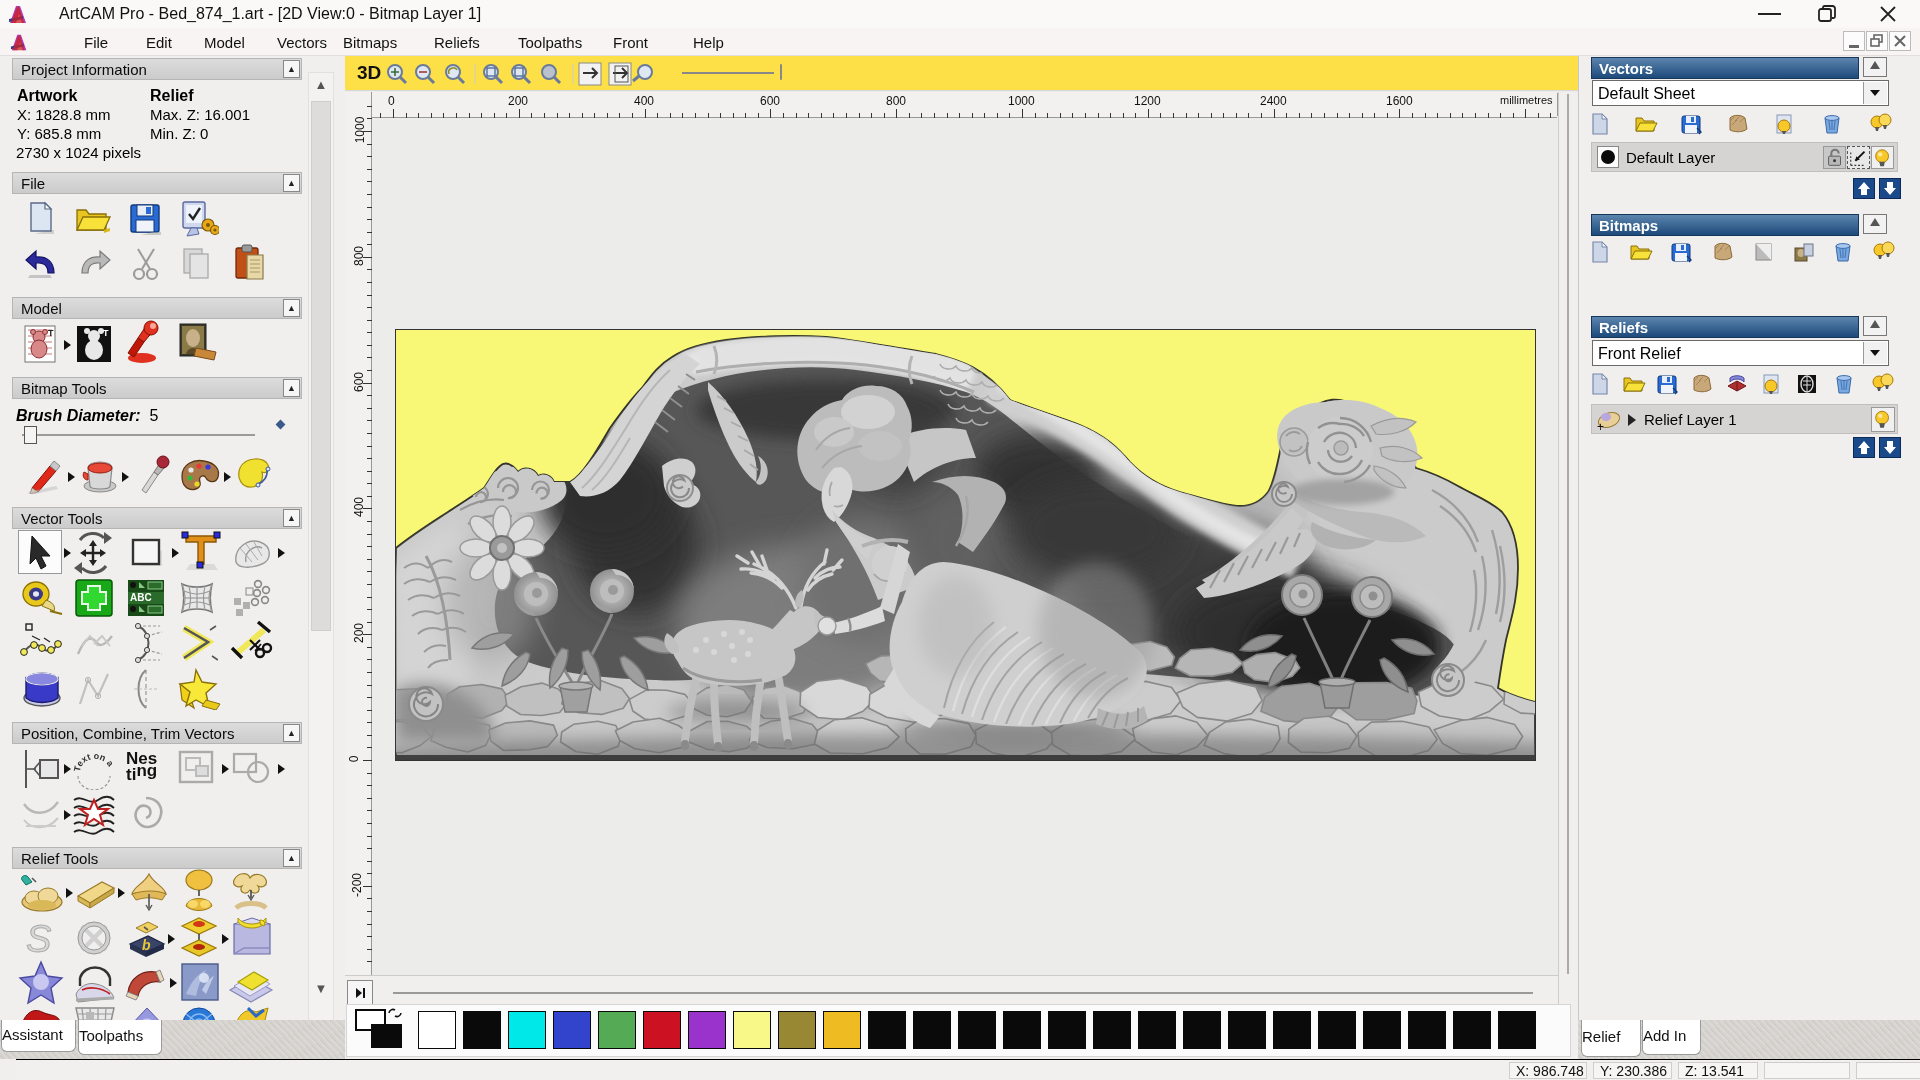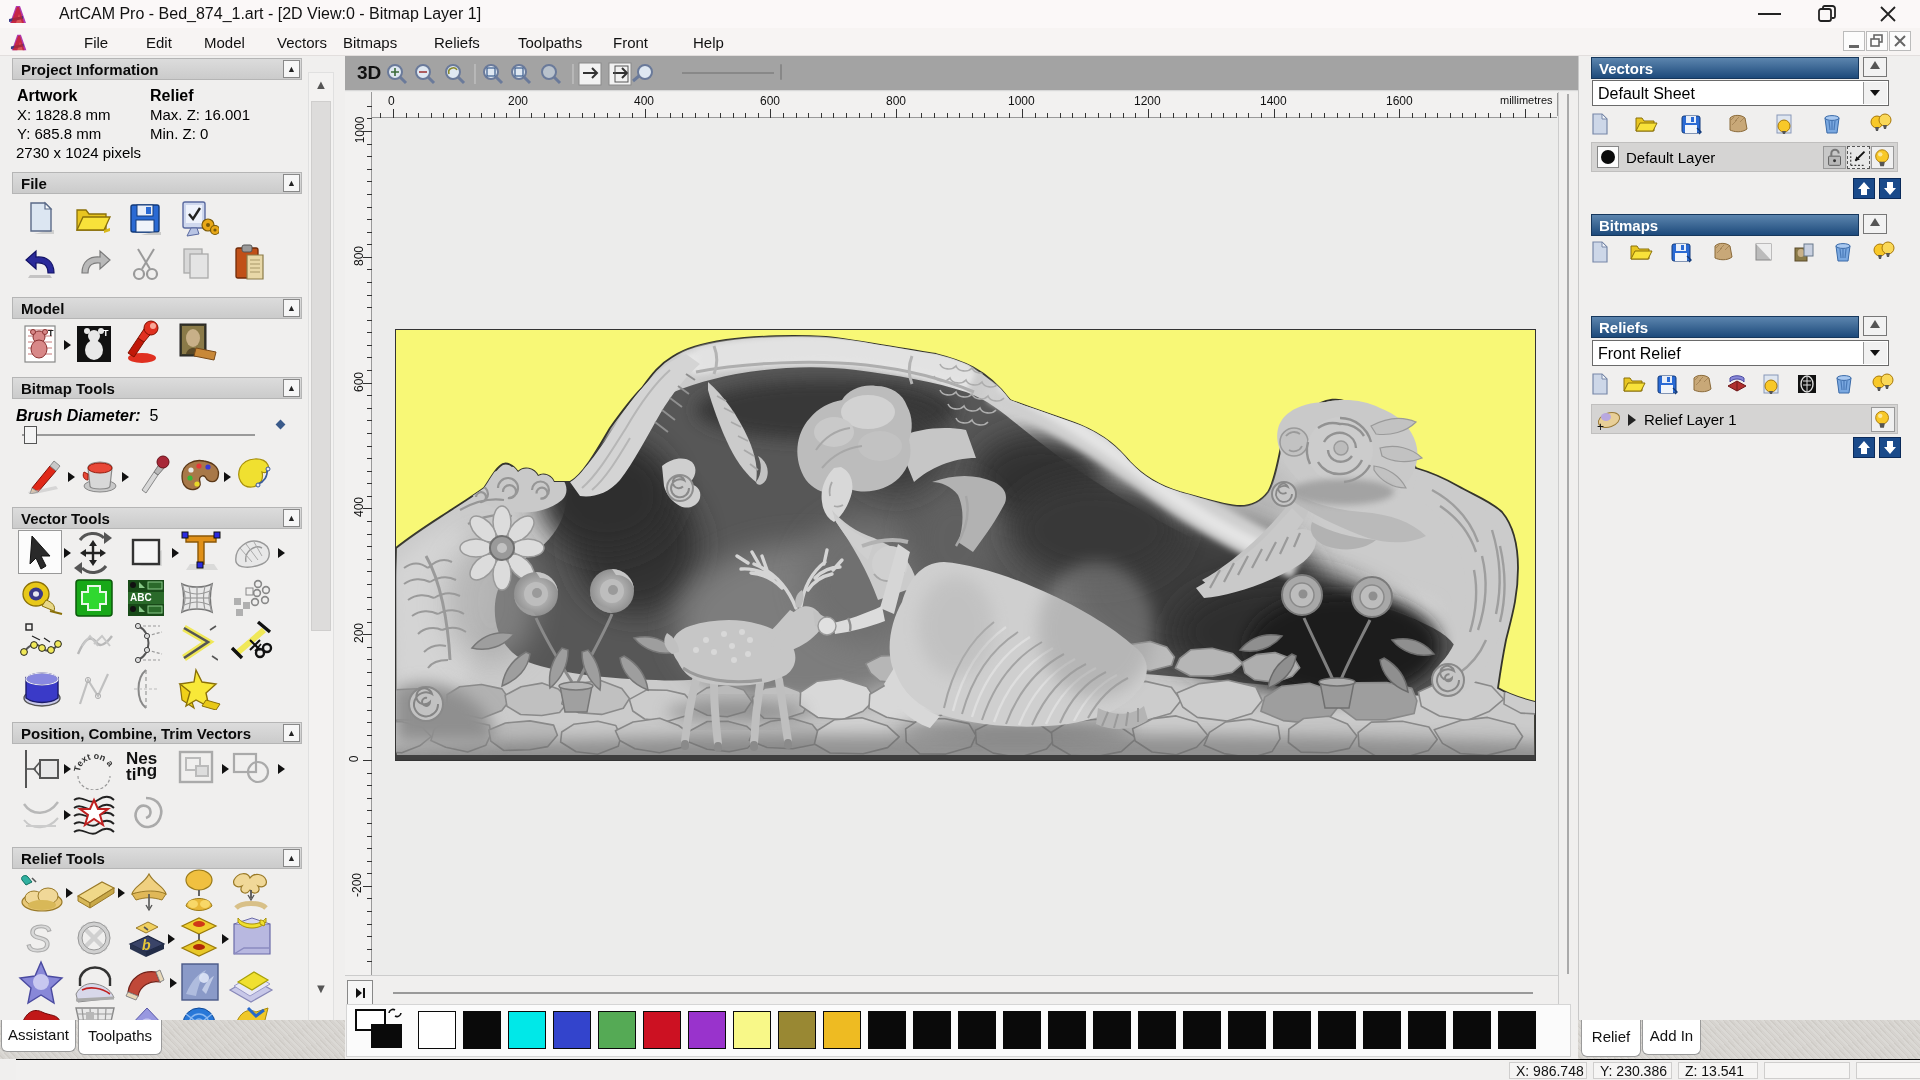--- a/index.html
+++ b/index.html
@@ -7,26 +7,26 @@
   body { font-family:"Liberation Sans", sans-serif; background:#f0efee; position:relative; }
   .abs { position:absolute; }
   
   #titlebar { left:0; top:0; width:1920px; height:28px; background:#fbf8f8; }
   #titlebar .ttl { position:absolute; left:59px; top:5px; font-size:16px; color:#111; }
   #menubar { left:0; top:28px; width:1920px; height:28px; background:#f7f4f3; border-bottom:1px solid #e2dedd; }
   .menuitem { position:absolute; top:6px; font-size:15px; color:#111; }
   
   #leftpanel { left:0; top:56px; width:345px; height:966px; background:#f0efee; }
   .sechdr { position:absolute; left:12px; width:290px; height:22px; background:linear-gradient(#dcdcdc,#cbcbcb); border:1px solid #b5b5b5; }
-  .sechdr .t { position:absolute; left:8px; top:2px; font-size:15px; font-weight:bold; color:#0a0a0a; }
+  .sechdr .t { position:absolute; left:8px; top:2px; font-size:15px; font-weight:normal; color:#0a0a0a; }
   .secbtn { position:absolute; right:1px; top:1px; width:17px; height:18px; background:#f6f6f6; border:1px solid #888; font-size:9px; color:#222; text-align:center; line-height:17px; }
   .pscroll { position:absolute; left:308px; top:16px; width:26px; height:950px; background:#f3f2f1; border:1px solid #e0e0e0; }
   
   #canvasarea { left:345px; top:56px; width:1233px; height:952px; background:#ececeb; }
-  #tb2d { position:absolute; left:0; top:0; width:1233px; height:35px; background:#a3a3a3; border-bottom:1px solid #d8d8d8; }
+  #tb2d { position:absolute; left:0; top:0; width:1233px; height:35px; background:#fde047; border-bottom:1px solid #d8d8d8; }
   #hruler { position:absolute; left:27px; top:36px; width:1185px; height:26px; background:#f2f1f0; border-bottom:1px solid #999; }
   #vruler { position:absolute; left:0; top:36px; width:27px; height:883px; background:#f2f1f0; border-right:1px solid #999; }
   #rcorner { position:absolute; left:0; top:36px; width:27px; height:26px; background:#f2f1f0; border-right:1px solid #bbb; border-bottom:1px solid #bbb; }
   #viewport { position:absolute; left:28px; top:63px; width:1185px; height:856px; background:#ececeb; }
   #hscroll { position:absolute; left:0; top:919px; width:1213px; height:33px; background:#f0efee; border-top:1px solid #ccc; }
   #vscroll2 { position:absolute; left:1213px; top:36px; width:20px; height:916px; background:#f0efee; border-left:1px solid #ccc; }
   .tick { position:absolute; background:#333; }
   .rlbl { position:absolute; font-size:12px; color:#111; }
   
   #rightpanel { left:1578px; top:56px; width:342px; height:964px; background:#f0efee; border-left:1px solid #c8c8c8; }
@@ -36,21 +36,21 @@
   .combo { position:absolute; left:13px; width:297px; height:26px; background:#fff; border:1px solid #6a6a6a; }
   .combo .t { position:absolute; left:5px; top:4px; font-size:16px; color:#000; }
   .combo .btn { position:absolute; right:1px; top:1px; width:24px; height:22px; background:#f1f1f1; border-left:1px solid #999; }
   .layerrow { position:absolute; left:12px; width:307px; height:30px; background:#d5d4d3; border:1px solid #c0bfbe; }
   .layerrow .t { position:absolute; font-size:15px; color:#000; }
   
   #palette { left:346px; top:1004px; width:1225px; height:53px; background:#fbfbfb; border:1px solid #d5d5d5; }
   .sw { position:absolute; top:6px; width:38px; height:38px; border:1px solid #0a0a0a; }
   #tabstrip-l { left:0; top:1020px; width:345px; height:39px; background:repeating-linear-gradient(47deg,#dbd9d5 0 2px,#cfccc7 2px 3px,#d6d3cf 3px 5px); }
   #tabstrip-r { left:1578px; top:1020px; width:342px; height:39px; background:repeating-linear-gradient(47deg,#dbd9d5 0 2px,#cfccc7 2px 3px,#d6d3cf 3px 5px); }
-  .tab { position:absolute; background:#fff; border:1px solid #9a9a9a; border-top:none; border-radius:0 0 6px 6px; font-size:15px; color:#111; text-align:center; }
+  .tab { position:absolute; background:#fff; border:1px solid #9a9a9a; border-top:none; border-radius:0 0 6px 6px; font-size:15px; color:#111; text-align:left; }
   #statusbar { left:16px; top:1059px; width:1920px; height:21px; background:#f1f0ef; border-top:1px solid #000000; }
   .stbox { position:absolute; top:2px; height:17px; border:1px solid #cfcecd; background:#f6f5f4; font-size:14px; color:#111; padding-left:6px; }
 </style>
 </head>
 <body>
 <div class="abs" id="titlebar">
   <svg class="abs" style="left:8px;top:3px" width="22" height="22" viewBox="0 0 22 22">
     <path d="M2 20 L8 3 L12 3 L18 20 L14 20 L11 11 L8 20 Z" fill="#b03ab0"></path>
     <path d="M1 16 L15 13 L15 16 L1 19 Z" fill="#3a3a8a"></path>
     <path d="M3 20 L9 4 L11 4 L16 20 Z" fill="#cc2222" opacity=".75"></path>
@@ -679,21 +679,21 @@
       </svg>
   </div>
   <div id="hruler">
     <div class="rlbl" style="left:16px;top:2px">0</div>
     <div class="rlbl" style="left:136px;top:2px">200</div>
     <div class="rlbl" style="left:262px;top:2px">400</div>
     <div class="rlbl" style="left:388px;top:2px">600</div>
     <div class="rlbl" style="left:514px;top:2px">800</div>
     <div class="rlbl" style="left:636px;top:2px">1000</div>
     <div class="rlbl" style="left:762px;top:2px">1200</div>
-    <div class="rlbl" style="left:888px;top:2px">1400</div>
+    <div class="rlbl" style="left:888px;top:2px">2400</div>
     <div class="rlbl" style="left:1014px;top:2px">1600</div>
     <div class="rlbl" style="left:1128px;top:2px;font-size:11px">millimetres</div>
     <div id="hticks">
         <div class="tick" style="left:8.4px;top:21px;width:1px;height:5px"></div>
         <div class="tick" style="left:21.0px;top:17px;width:1px;height:9px"></div>
         <div class="tick" style="left:33.6px;top:21px;width:1px;height:5px"></div>
         <div class="tick" style="left:46.2px;top:21px;width:1px;height:5px"></div>
         <div class="tick" style="left:58.7px;top:21px;width:1px;height:5px"></div>
         <div class="tick" style="left:71.3px;top:21px;width:1px;height:5px"></div>
         <div class="tick" style="left:83.9px;top:21px;width:1px;height:5px"></div>

